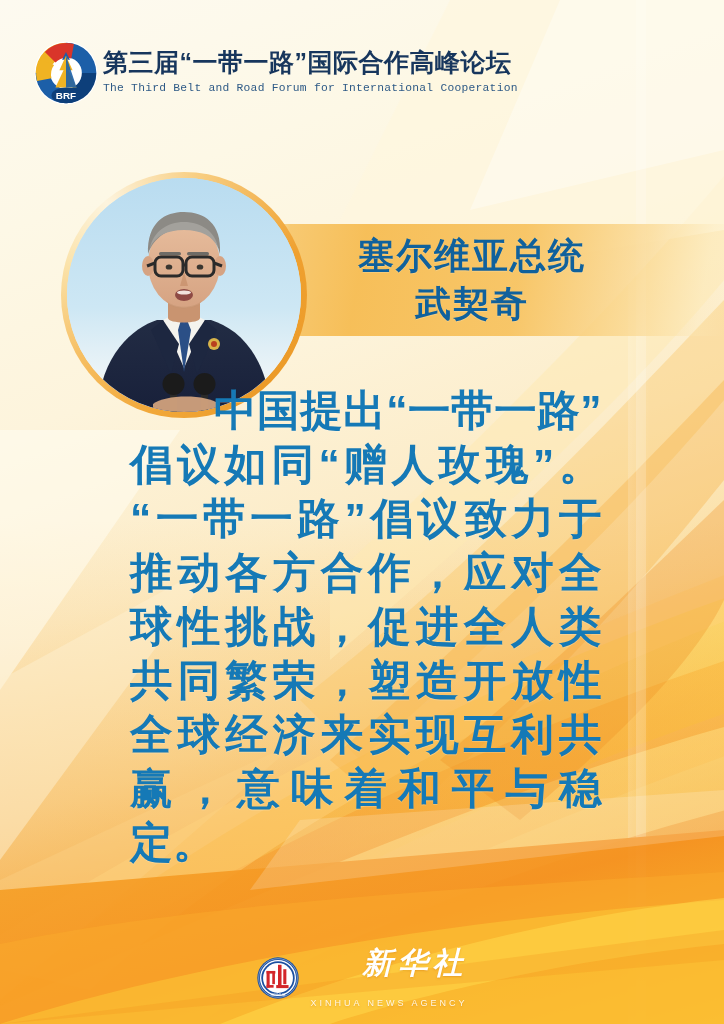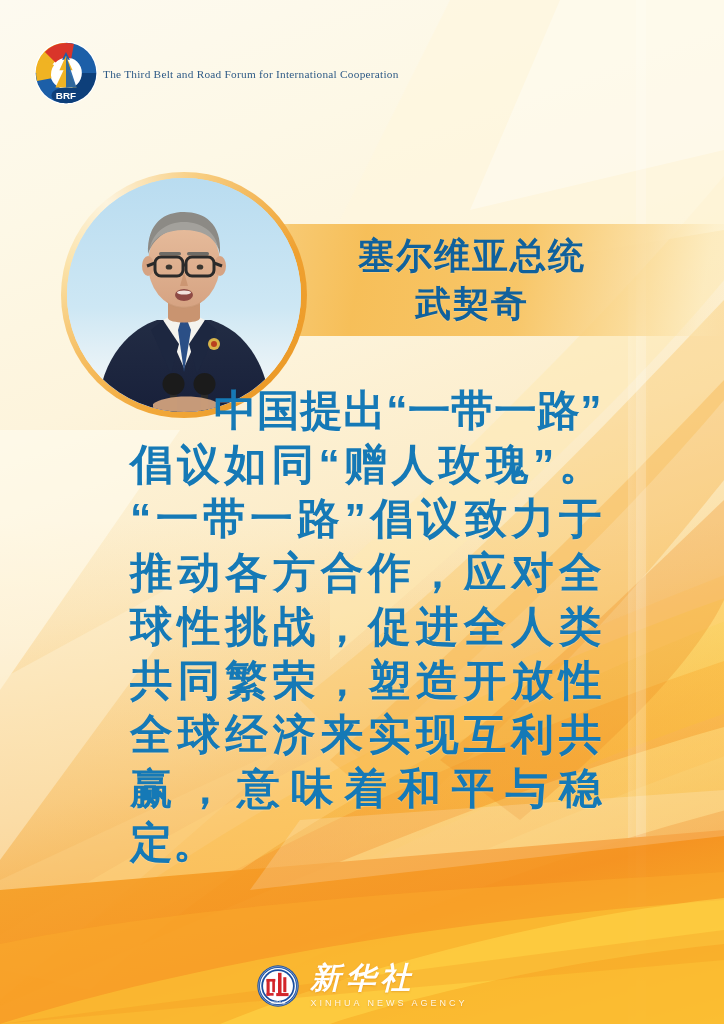--- a/index.html
+++ b/index.html
@@ -21,22 +21,22 @@
   
   .header{position:absolute;left:0;top:0;width:724px;height:130px;}
   .logo-wrap{position:absolute;left:33px;top:40px;width:66px;height:66px;}
   .title-block{position:absolute;left:103px;top:48px;}
   .title-cn{
     font-size:25px;font-weight:bold;letter-spacing:.5px;color:#17365d;
     white-space:nowrap;line-height:1.15;
     font-family:"Liberation Sans","DejaVu Sans",sans-serif;
   }
   .title-en{
-    margin-top:20px;font-size:11.3px;color:#2e5a86;white-space:nowrap;
-    letter-spacing:.25px;font-family:Liberation Serif, serif;
+    margin-top:5px;font-size:11.3px;color:#2e5a86;white-space:nowrap;
+    letter-spacing:.25px;font-family:Liberation Mono, monospace;
   }
 
   
   .name-banner{
     position:absolute;left:262px;top:224px;width:462px;height:112px;
     background:linear-gradient(100deg,
       rgba(248,198,104,.10) 0%,
       rgba(246,190,86,.80) 6%,
       rgba(246,188,82,.95) 22%,
       rgba(247,194,94,.92) 55%,
@@ -97,21 +97,21 @@
     font-size:30px;font-weight:bold;color:#ffffff;letter-spacing:5px;
     font-family:"Liberation Serif","DejaVu Serif",serif;
     text-shadow:0 1px 2px rgba(200,110,10,.35);
     font-style:italic;line-height:1;
   }
   .xh-en{
     font-size:9px;color:#fff6e2;letter-spacing:3px;margin-top:5px;
     font-family:"Liberation Sans","DejaVu Sans",sans-serif;
     text-shadow:0 1px 2px rgba(200,110,10,.35);
   }
-  .xh-textcol{display:flex;flex-direction:column;align-items:flex-start;}
+  .xh-textcol{display:flex;flex-direction:column;align-items:flex-end;gap:15px;}
 </style>
 </head>
 <body>
 
 <div class="poster">
 
   <svg class="bg-svg" viewBox="0 0 724 1024" preserveAspectRatio="none" aria-hidden="true">
     <defs>
       <linearGradient id="gA" x1="0" y1="0" x2="1" y2="1">
         <stop offset="0" stop-color="#fdf3d8" stop-opacity="0"></stop>
@@ -204,20 +204,21 @@
             <path d="M50,24 L50,72 L66,72 Z"></path>
           </g>
 
           <ellipse cx="50" cy="84" rx="22" ry="12" fill="#0d3f7a"></ellipse>
           <text x="50" y="89" font-family="Liberation Sans, sans-serif" font-size="15" font-weight="bold" fill="#ffffff" text-anchor="middle">BRF</text>
         </g>
       </svg>
     </div>
 
     <div class="title-block">
+      <div class="title-cn">第三届“一带一路”国际合作高峰论坛</div>
       <div class="title-en">The Third Belt and Road Forum for International Cooperation</div>
     </div>
   </div>
 
   <div class="name-banner"></div>
   <div class="name-text">
     <div class="name-line">塞尔维亚总统</div>
     <div class="name-line">武契奇</div>
   </div>
 

